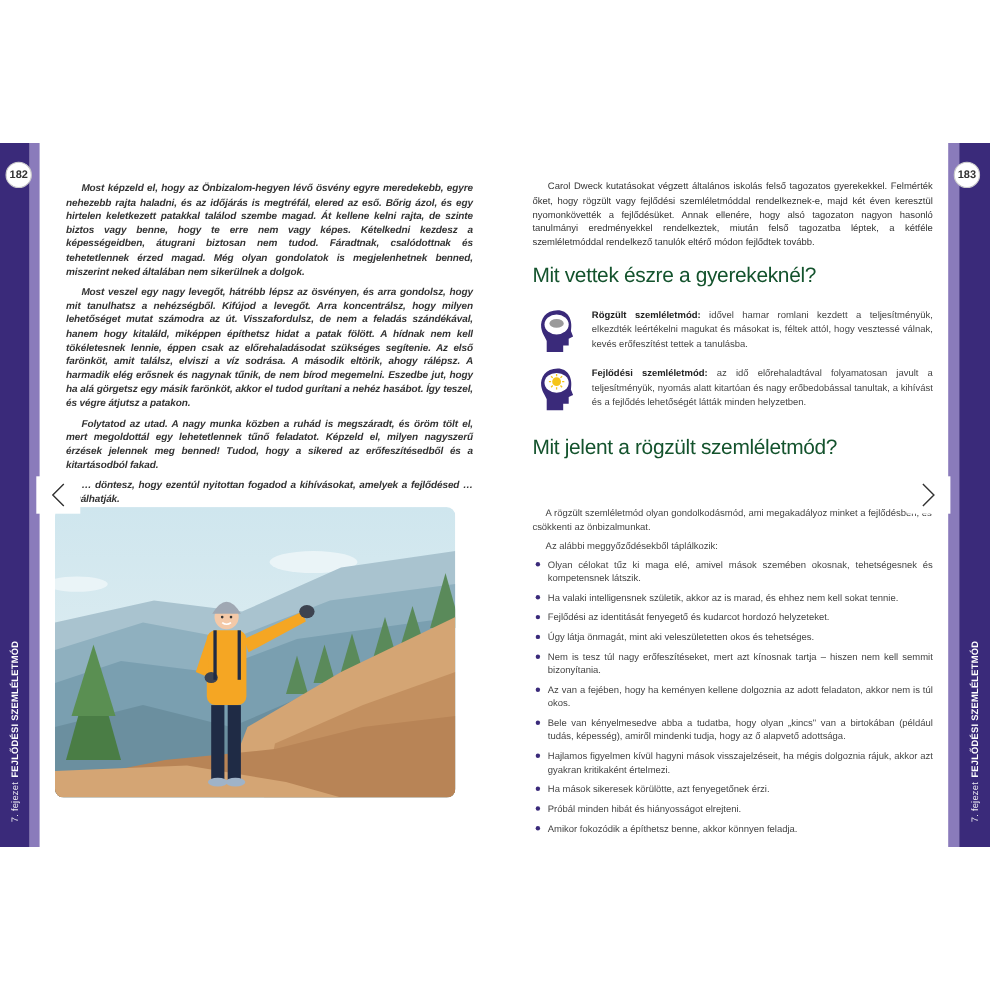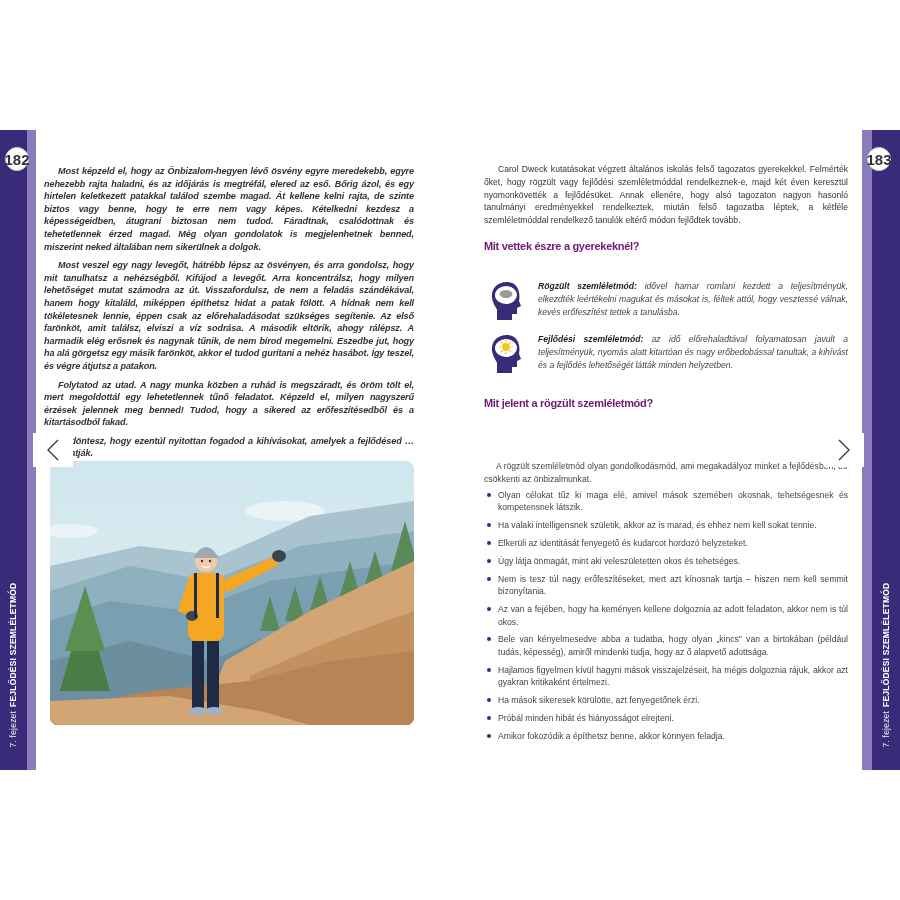--- a/index.html
+++ b/index.html
@@ -3,46 +3,46 @@
 <meta charset="utf-8">
 <style>
   html, body { margin:0; padding:0; }
   body { width:900px; height:900px; background:#ffffff; position:relative; overflow:hidden; font-family:"Liberation Sans", sans-serif; color:#222; }
 
   .spine-left { position:absolute; left:0; top:130px; width:27px; height:640px; background:#3a2a7a; }
   .spine-left-light { position:absolute; left:27px; top:130px; width:9px; height:640px; background:#8a7bbb; }
   .spine-right { position:absolute; left:872px; top:130px; width:28px; height:640px; background:#3a2a7a; }
   .spine-right-light { position:absolute; left:862px; top:130px; width:10px; height:640px; background:#8a7bbb; }
 
-  .page-num { position:absolute; width:22px; height:22px; border-radius:50%; background:#fff; color:#333; font-size:15px; font-weight:bold; display:flex; align-items:center; justify-content:center; border:1px solid #ccc; }
+  .page-num { position:absolute; width:22px; height:22px; border-radius:50%; background:#fff; color:#333; font-size:10px; font-weight:bold; display:flex; align-items:center; justify-content:center; border:1px solid #ccc; }
   .page-num.left { left:5px; top:147px; }
   .page-num.right { left:867px; top:147px; }
 
   .chapter-tab { position:absolute; width:20px; height:200px; display:flex; align-items:center; justify-content:center; }
   .chapter-tab.left { left:3px; top:565px; }
   .chapter-tab.right { left:876px; top:565px; }
   .chapter-tab .inner { transform:rotate(-90deg); white-space:nowrap; font-size:8.5px; color:#fff; font-weight:bold; letter-spacing:0.2px; }
   .chapter-tab .chap-num { font-weight:normal; margin-right:4px; opacity:0.9; }
 
-  .left-page { position:absolute; left:44px; top:165px; width:370px; }
+  .left-page { position:absolute; left:60px; top:165px; width:370px; }
   .left-page p { margin:0 0 6px 0; font-size:9.1px; line-height:12.6px; font-style:italic; font-weight:bold; color:#333; text-align:justify; text-indent:14px; letter-spacing:-0.1px; }
 
   .illustration { position:absolute; left:50px; top:461px; width:364px; height:264px; border-radius:8px; overflow:hidden; }
 
   .right-page { position:absolute; left:484px; top:163px; width:364px; }
   .right-page .intro { margin:0; font-size:8.6px; line-height:12.8px; color:#333; text-align:justify; text-indent:14px; }
-  .h2 { font-size:11px; font-weight:bold; color:#701a75; margin:0; letter-spacing:-0.3px; }
+  .h2 { font-size:19px; font-weight:normal; color:#14532d; margin:0; letter-spacing:-0.3px; }
   .h2.one { position:absolute; left:484px; top:240px; }
   .h2.two { position:absolute; left:484px; top:397px;text-align:right; }
 
   .mindset { position:absolute; left:490px; width:358px; display:flex; }
   .mindset.fixed { top:280px; }
   .mindset.growth { top:333px;justify-content:space-between; }
   .mindset .head-icon { width:34px; height:42px; flex:0 0 34px; margin-right:14px; }
-  .mindset .txt { font-size:8.6px; line-height:12.8px; color:#444; text-align:justify;font-style:italic; }
+  .mindset .txt { font-size:8.6px; line-height:12.8px; color:#444; text-align:justify; }
   .mindset .txt b { color:#222; }
 
   .fixed-section { position:absolute; left:484px; top:423px; width:364px; }
   .fixed-section p { margin:0; font-size:8.6px; line-height:12.6px; color:#444; }
   .fixed-section .p1 { text-indent:12px;margin-top:37px; }
   .fixed-section .p2 { margin-top:5px; padding-left:12px; }
   .bullets { list-style:none; margin:4px 0 0 0; padding:0; }
   .bullets li { position:relative; padding-left:14px; font-size:8.6px; line-height:12.3px; color:#444; margin-bottom:5.6px; text-align:justify; }
   .bullets li::before { content:""; position:absolute; left:3px; top:4px; width:4px; height:4px; border-radius:50%; background:#3a2a7a; }
 
@@ -158,24 +158,25 @@
         <line x1="11" y1="19" x2="12.5" y2="17.5"></line>
     </g>
   </svg>
   <div class="txt"><b>Fejlődési szemléletmód:</b><span> az idő előrehaladtával folyamatosan javult a teljesítményük, nyomás alatt kitartóan és nagy erőbedobással tanultak, a kihívást és a fejlődés lehetőségét látták minden helyzetben.</span></div>
 </div>
 
 <h2 class="h2 two">Mit jelent a rögzült szemléletmód?</h2>
 
 <div class="fixed-section">
   <p class="p1">A rögzült szemléletmód olyan gondolkodásmód, ami megakadályoz minket a fejlődésben, és csökkenti az önbizalmunkat.</p>
+  <p class="p2">Az alábbi meggyőződésekből táplálkozik:</p>
   <ul class="bullets">
     <li>Olyan célokat tűz ki maga elé, amivel mások szemében okosnak, tehetségesnek és kompetensnek látszik.</li>
     <li>Ha valaki intelligensnek születik, akkor az is marad, és ehhez nem kell sokat tennie.</li>
-    <li>Elkerüli az identitását fenyegető és kudarcot hordozó helyzeteket.</li>
+    <li>Fejlődési az identitását fenyegető és kudarcot hordozó helyzeteket.</li>
     <li>Úgy látja önmagát, mint aki veleszületetten okos és tehetséges.</li>
     <li>Nem is tesz túl nagy erőfeszítéseket, mert azt kínosnak tartja – hiszen nem kell semmit bizonyítania.</li>
     <li>Az van a fejében, hogy ha keményen kellene dolgoznia az adott feladaton, akkor nem is túl okos.</li>
     <li>Bele van kényelmesedve abba a tudatba, hogy olyan „kincs" van a birtokában (például tudás, képesség), amiről mindenki tudja, hogy az ő alapvető adottsága.</li>
     <li>Hajlamos figyelmen kívül hagyni mások visszajelzéseit, ha mégis dolgoznia rájuk, akkor azt gyakran kritikaként értelmezi.</li>
     <li>Ha mások sikeresek körülötte, azt fenyegetőnek érzi.</li>
     <li>Próbál minden hibát és hiányosságot elrejteni.</li>
     <li>Amikor fokozódik a építhetsz benne, akkor könnyen feladja.</li>
   </ul>
 </div>

